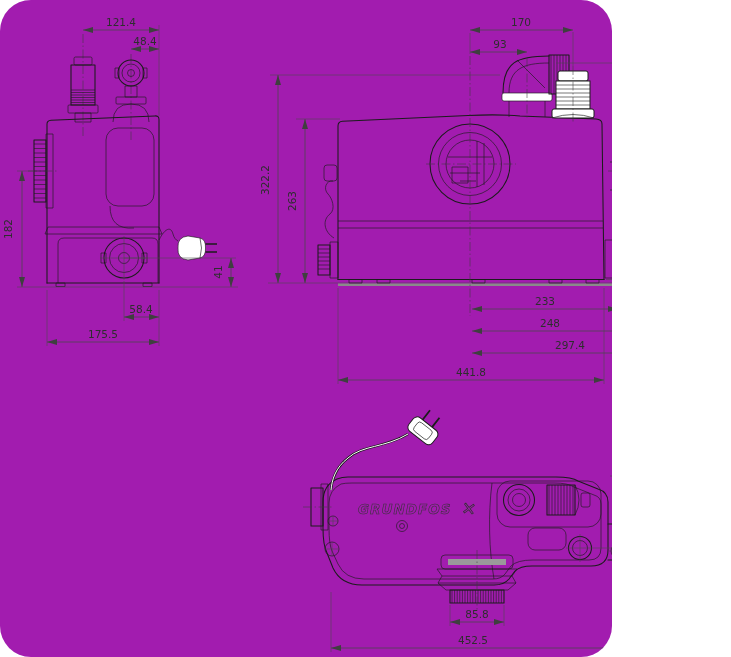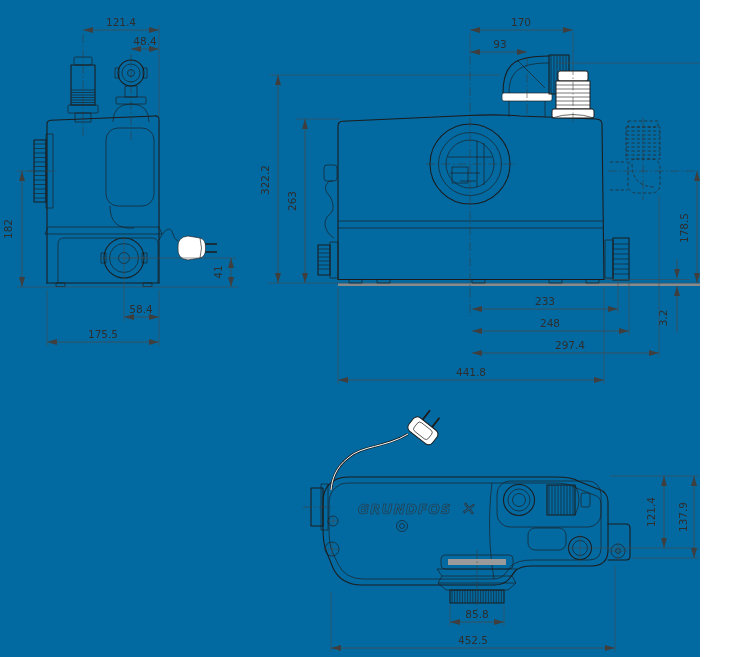--- a/index.html
+++ b/index.html
@@ -1,16 +1,16 @@
 <!DOCTYPE html>
 <html><head>
 <meta charset="utf-8">
 <style>
   html,body{margin:0;padding:0;background:#ffffff;}
-  .page{width:700px;height:657px;background:#0369a1;position:relative;overflow:hidden;}
+  .page{width:612px;height:657px;background:#a21caf;position:relative;overflow:hidden;border-radius:31px;}
   svg{display:block;}
   .ol  {fill:none;stroke:#1c1c1c;stroke-width:1.05;stroke-linejoin:round;stroke-linecap:round;}
   .ol2 {fill:none;stroke:#1c1c1c;stroke-width:.65;stroke-linejoin:round;}
   .rib {fill:none;stroke:#1c1c1c;stroke-width:.6;}
   .wf  {fill:#fff;stroke:#1c1c1c;stroke-width:1;}
   .wf2 {fill:#fff;stroke:#1c1c1c;stroke-width:.65;}
   .cl  {fill:none;stroke:#3a3a3a;stroke-width:.55;stroke-dasharray:9 2.5 1.5 2.5;}
   .hid {fill:none;stroke:#2a2a2a;stroke-width:.75;stroke-dasharray:3.2 2.2;}
   .ext {fill:none;stroke:#4a4a4a;stroke-width:.55;}
   .dl  {fill:none;stroke:#4a4a4a;stroke-width:.75;}

